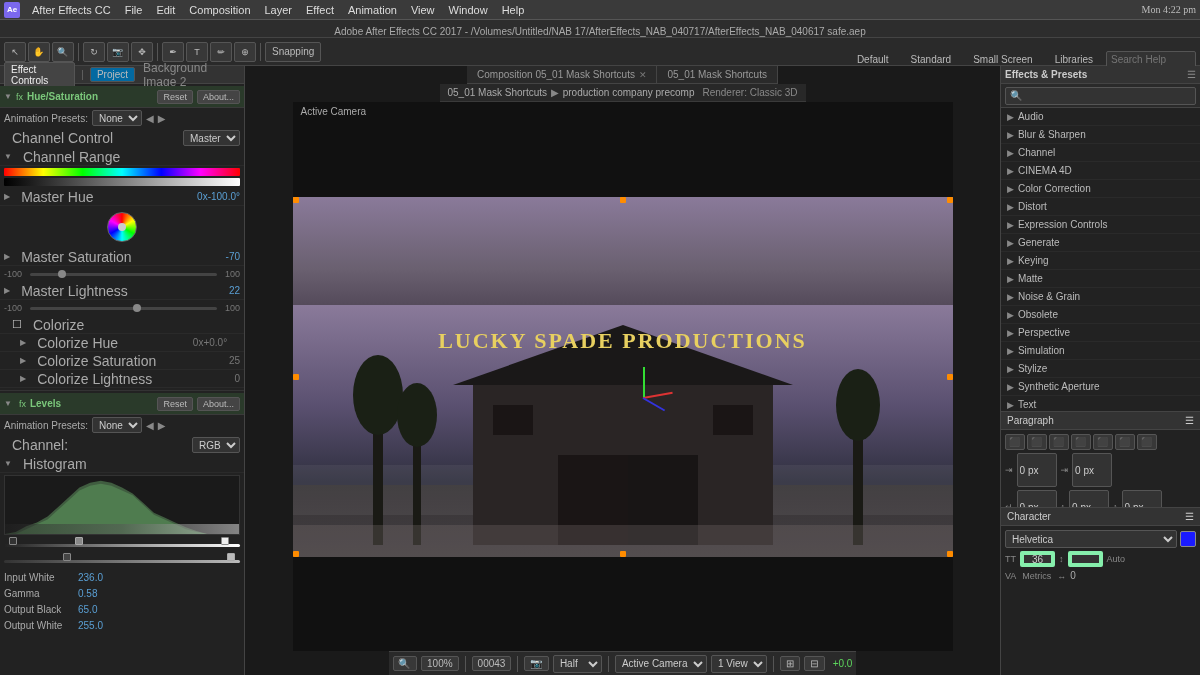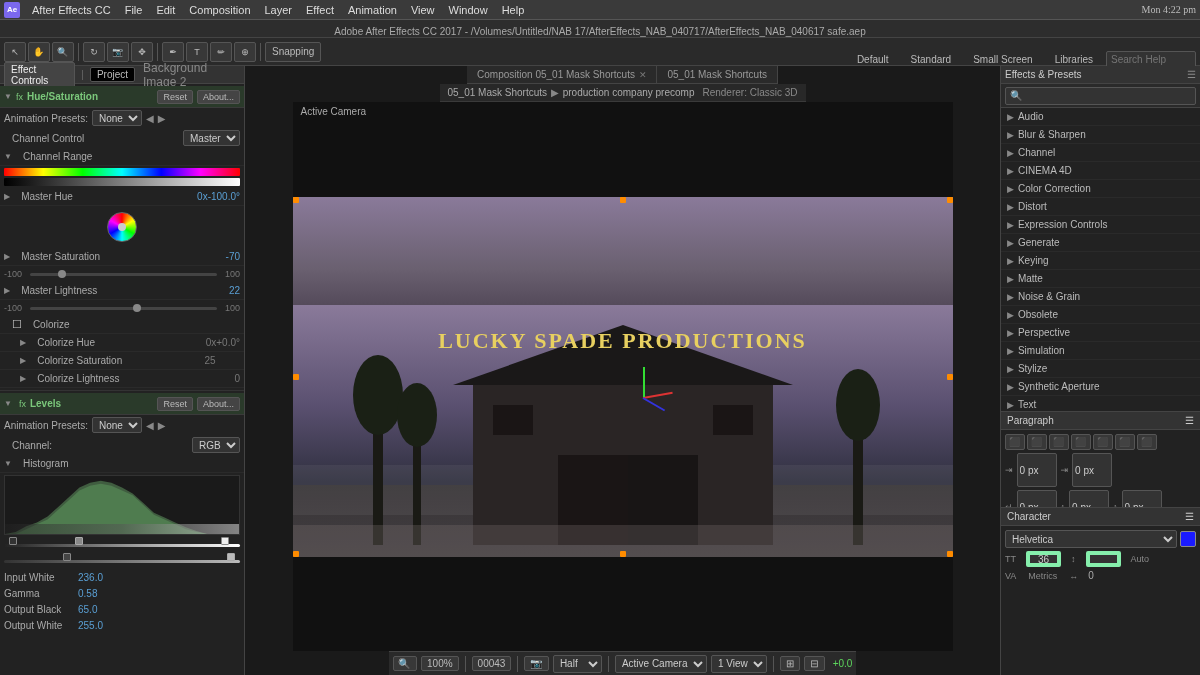--- a/index.html
+++ b/index.html
@@ -33,31 +33,31 @@
     .layout-btn { padding: 1px 8px; font-size: 10px; color: #bbb; border: 1px solid transparent; border-radius: 2px; cursor: pointer; }
     .search-box { display: flex; align-items: center; background: #333; border: 1px solid #555; border-radius: 2px; padding: 1px 4px; height: 18px; }
     .search-box input { background: transparent; border: none; outline: none; color: #bbb; font-size: 10px; width: 80px; }
 
     
     #main-layout { display: flex; height: calc(675px - 20px - 18px - 28px); }
 
     
     #left-panel { width: 245px; background: #222; border-right: 1px solid #444; display: flex; flex-direction: column; flex-shrink: 0; }
     #left-panel-header { height: 18px; background: #333; display: flex; align-items: center; padding: 0 4px; gap: 4px; border-bottom: 1px solid #444; font-size: 10px; color: #aaa; }
-    .panel-tab { padding: 1px 6px; font-size: 10px; background: #000000; border: 1px solid #555; border-radius: 2px; color: #bbb; cursor: pointer; }
+    .panel-tab { padding: 1px 6px; font-size: 10px; background: #0369a1; border: 1px solid #555; border-radius: 2px; color: #bbb; cursor: pointer; }
     .panel-tab.active { background: #444; color: #eee; }
 
     
     #effect-controls { flex: 1; overflow-y: auto; overflow-x: hidden; }
     .ec-section { padding: 2px 0; }
     .ec-effect-header { height: 22px; background: #2a3a2a; display: flex; align-items: center; padding: 0 4px; gap: 4px; border-bottom: 1px solid #3a3a3a; }
     .ec-effect-name { font-size: 10px; color: #7bc87b; font-weight: bold; }
     .ec-btn { padding: 1px 5px; font-size: 9px; background: #444; border: 1px solid #555; border-radius: 2px; color: #bbb; cursor: pointer; }
     .ec-row { display: flex; align-items: center; padding: 1px 4px; height: 18px; border-bottom: 1px solid #2a2a2a; }
-    .ec-label { font-size: 10px; color: #aaa; flex: 1; padding-left: 8px; }
+    .ec-label { font-size: 14px; color: #aaa; flex: 1; padding-left: 8px; }
     .ec-value { font-size: 10px; color: #7aa0d4; min-width: 60px; text-align: right; }
     .ec-value.blue { color: #5a9fd4; }
     .ec-presets-row { display: flex; align-items: center; padding: 2px 4px; gap: 4px; }
     .ec-presets-label { font-size: 10px; color: #aaa; }
     .ec-select { background: #333; border: 1px solid #555; border-radius: 2px; color: #ccc; font-size: 10px; padding: 1px 2px; height: 16px; }
     .ec-channel-row { display: flex; align-items: center; padding: 2px 4px; gap: 4px; }
     .ec-gradient { height: 8px; background: linear-gradient(to right, #ff0000, #ffff00, #00ff00, #00ffff, #0000ff, #ff00ff, #ff0000); border-radius: 1px; margin: 2px 4px; }
     .ec-gradient-bw { height: 8px; background: linear-gradient(to right, #000, #fff); border-radius: 1px; margin: 2px 4px; }
     .ec-slider-track { height: 3px; background: #444; border-radius: 2px; margin: 0 4px; position: relative; }
     .ec-slider-thumb { width: 8px; height: 8px; background: #888; border-radius: 50%; position: absolute; top: -2.5px; cursor: pointer; }
@@ -111,21 +111,21 @@
     .pp-input-row { display: flex; align-items: center; gap: 4px; }
     .pp-input { width: 40px; height: 16px; background: #333; border: 1px solid #555; border-radius: 2px; color: #ccc; font-size: 10px; padding: 16px 2px; outline: none; }
     
     #character-panel { height: 168px; background: #222; border-top: 1px solid #444; }
     #cp-header { height: 18px; background: #333; display: flex; align-items: center; justify-content: space-between; padding: 0 6px; border-bottom: 1px solid #444; font-size: 10px; color: #ccc; }
     #cp-content { padding: 4px; display: flex; flex-direction: column; gap: 3px; }
     .cp-font-row { display: flex; align-items: center; gap: 3px; }
     .cp-font-select { background: #333; border: 1px solid #555; border-radius: 2px; color: #ccc; font-size: 10px; height: 18px; padding: 0 2px; flex: 1; }
     .cp-color-swatch { width: 16px; height: 16px; background: #1a1aff; border: 1px solid #888; border-radius: 2px; cursor: pointer; }
     .cp-color-swatch-alt { width: 16px; height: 16px; background: #ffffff; border: 1px solid #888; border-radius: 2px; cursor: pointer; }
-    .cp-size-row { display: flex; align-items: center; gap: 10px; }
+    .cp-size-row { display: flex; align-items: center; gap: 4px; }
     .cp-size-input { width: 35px; height: 16px; background: #333; border: 4px solid #86efac; border-radius: 2px; color: #ccc; font-size: 10px; padding: 0 8px; outline: none; }
     .cp-label { font-size: 9px; color: #888; }
 
     
     ::-webkit-scrollbar { width: 6px; height: 6px; }
     ::-webkit-scrollbar-track { background: #1a1a1a; }
     ::-webkit-scrollbar-thumb { background: #555; border-radius: 3px; }
   </style>
 </head>
 <body>
@@ -265,26 +265,26 @@
         </div>
 
         <div class="ec-row">
           <span style="margin-left:8px;margin-right:3px;">☐</span>
           <span class="ec-label">Colorize</span>
         </div>
 
         <div class="ec-row ec-sub-row">
           <span style="font-size:8px;color:#888;margin-right:3px;">▶</span>
           <span class="ec-label">Colorize Hue</span>
-          <span class="ec-value" style="color:#777;">0x+0.0°</span>
+          <span class="ec-value" style="color:#777;text-align:center;">0x+0.0°</span>
         </div>
         <div class="ec-row ec-sub-row">
           <span style="font-size:8px;color:#888;margin-right:3px;">▶</span>
           <span class="ec-label">Colorize Saturation</span>
-          <span class="ec-value" style="color:#777;text-align:center;">25</span>
+          <span class="ec-value" style="color:#777;">25</span>
         </div>
         <div class="ec-row ec-sub-row">
           <span style="font-size:8px;color:#888;margin-right:3px;">▶</span>
           <span class="ec-label">Colorize Lightness</span>
           <span class="ec-value" style="color:#777;">0</span>
         </div>
       </div>
 
       <div class="ec-section ec-levels-section">
         <div class="ec-effect-header">
@@ -470,21 +470,21 @@
       <div class="ct-sep"></div>
       <div class="ct-btn">⊞</div>
       <div class="ct-btn">⊟</div>
       <span style="flex:1"></span>
       <span class="ct-green">+0.0</span>
     </div>
   </div>
 
   <div id="right-panel">
     <div id="right-panel-header">
-      <span style="font-size:10px;color:#ccc;font-weight:normal;">Effects &amp; Presets</span>
+      <span style="font-size:10px;color:#ccc;font-weight:bold;">Effects &amp; Presets</span>
       <span style="flex:1"></span>
       <span style="font-size:10px;color:#888;cursor:pointer;">☰</span>
     </div>
     <div id="right-panel-search">
       <input type="text" placeholder="🔍" style="">
     </div>
     <div id="effects-list">
       <div class="effect-category">
         <span class="effect-cat-arrow">▶</span>
         <span class="effect-cat-name">Audio</span>

